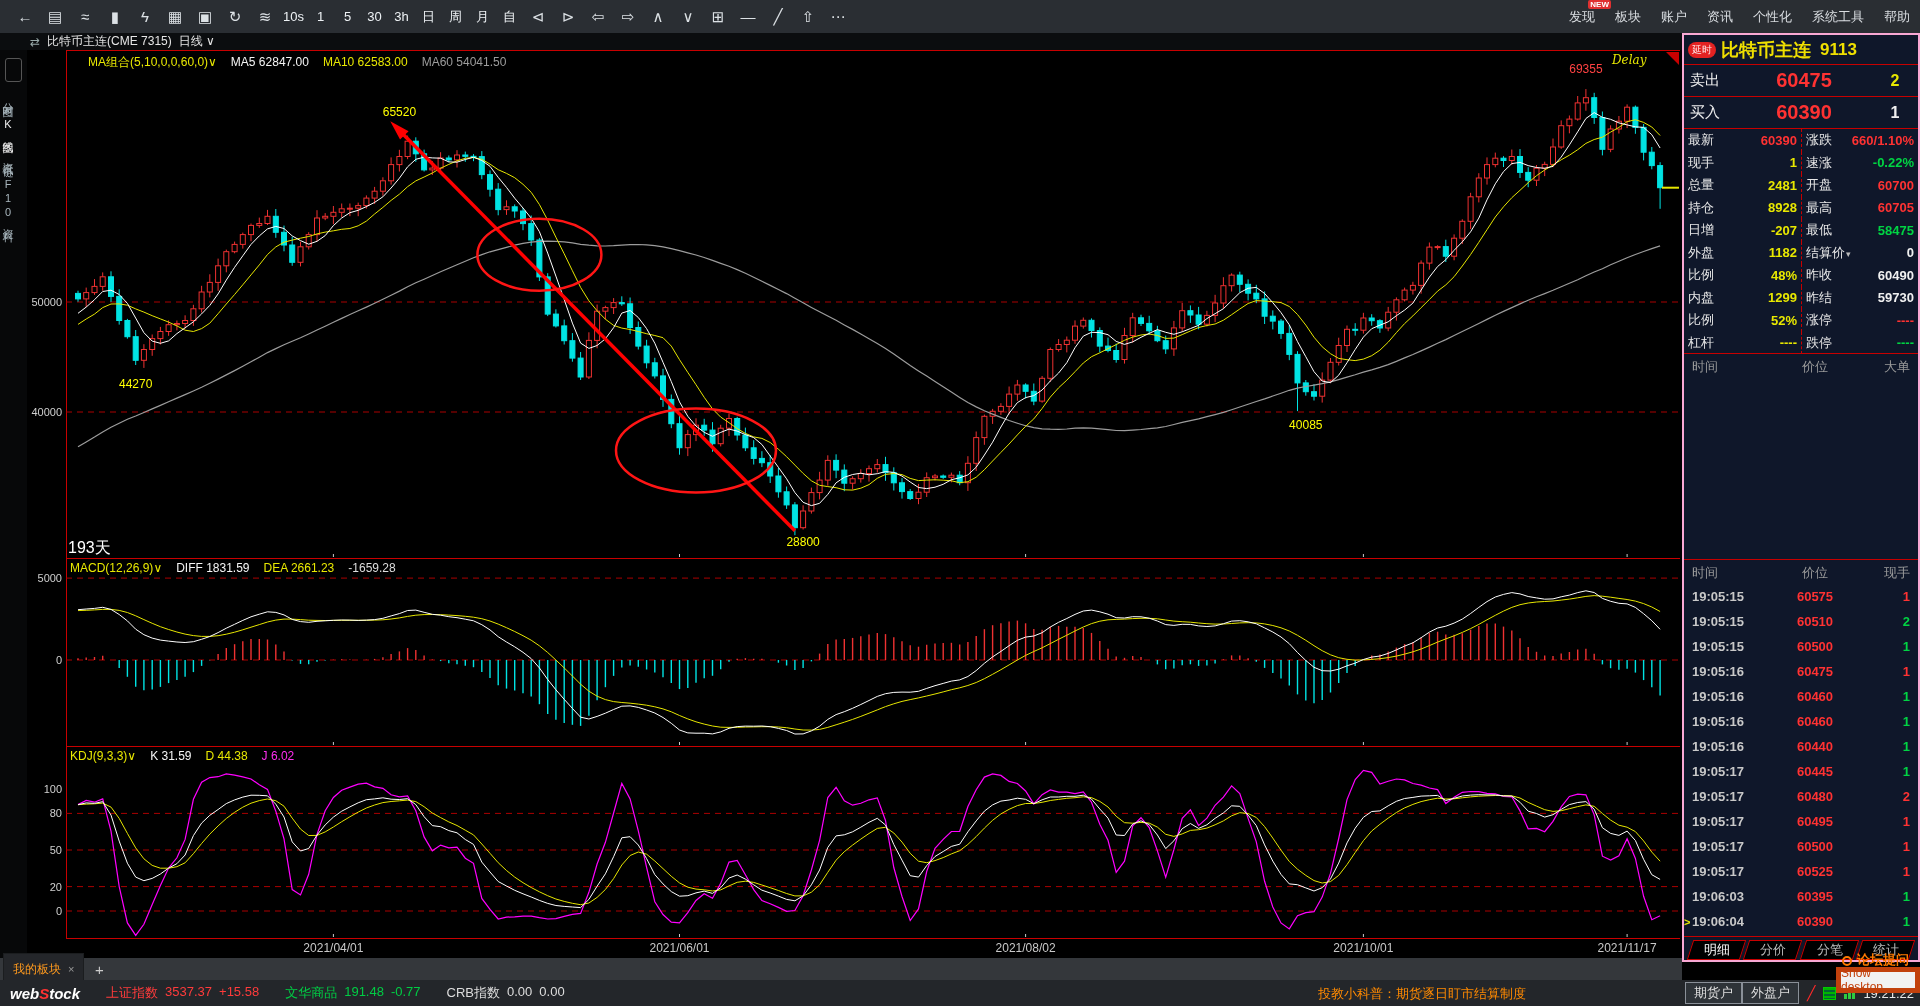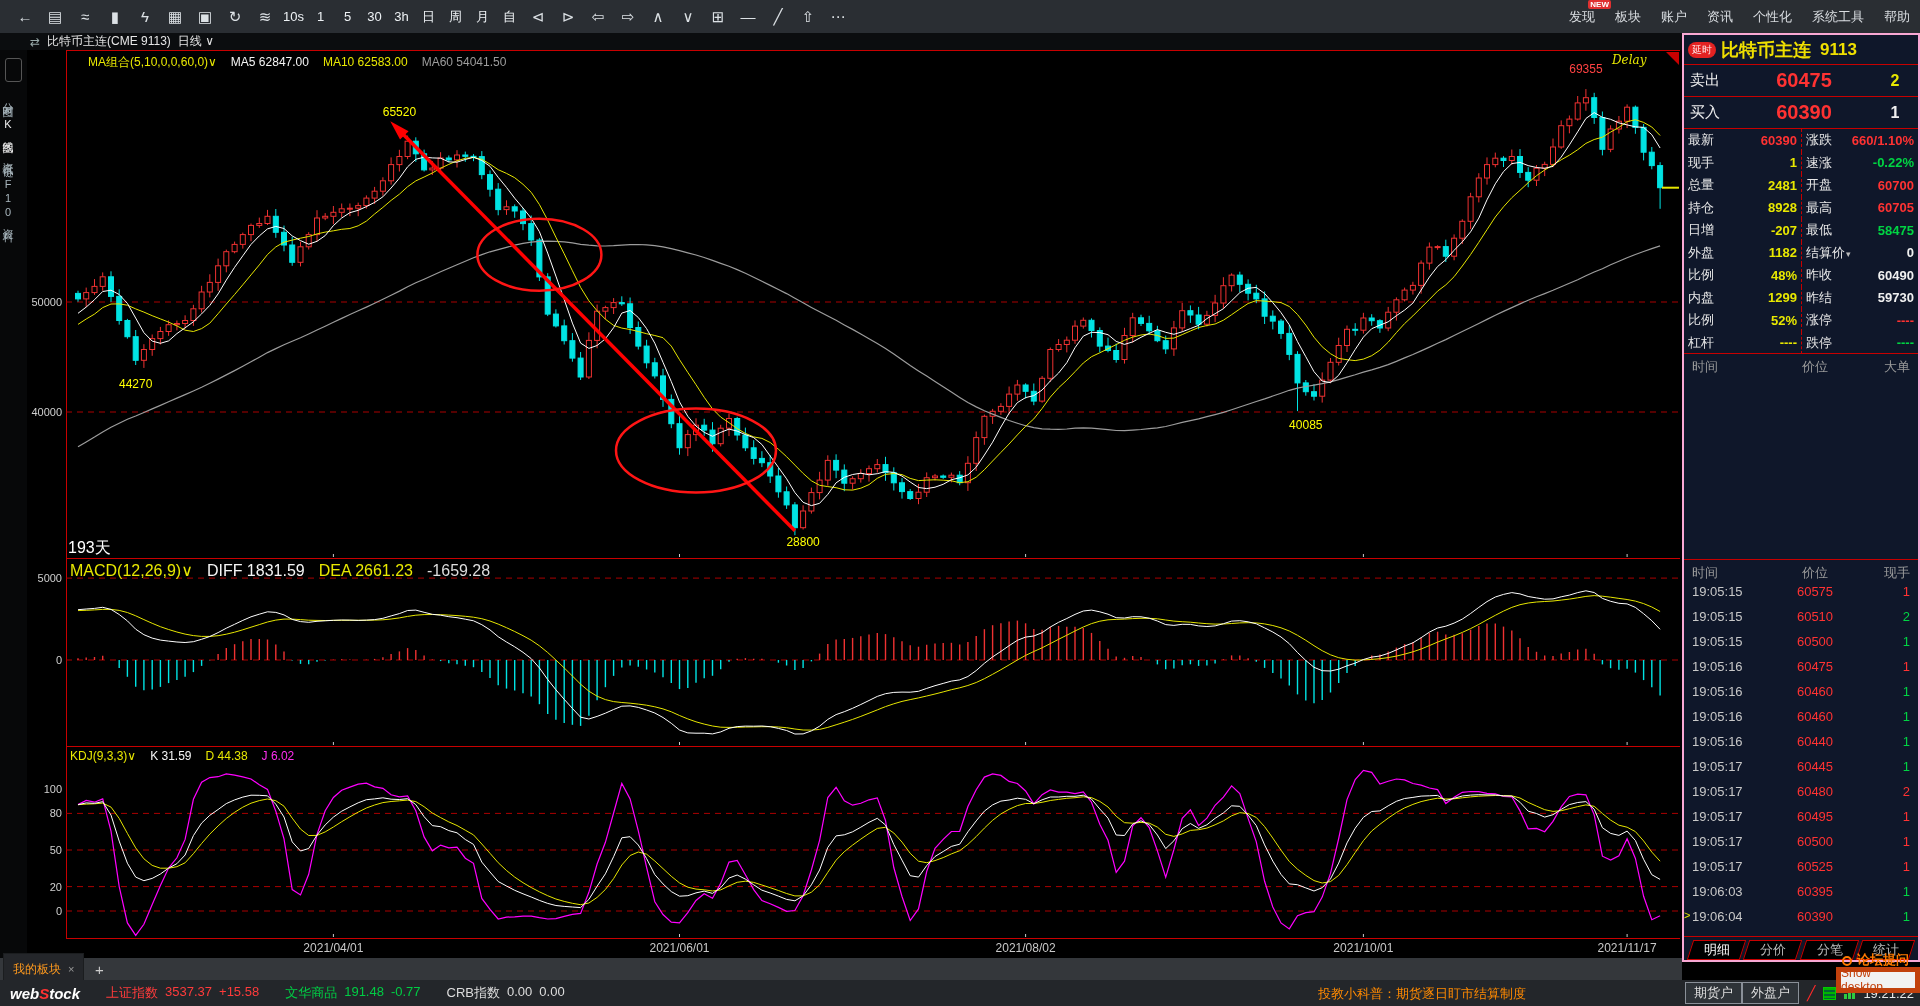--- a/index.html
+++ b/index.html
@@ -21,21 +21,21 @@
   #titlebar .link-ic{color:#9aa}
   #titlebar i{font-style:normal}
   
   #sidebar{position:absolute;left:0;top:50px;width:27px;height:908px;background:#070809}
   .sbox{width:17px;height:24px;border:1px solid #555;border-radius:3px;margin:8px auto 12px}
   .vtab{writing-mode:vertical-lr;text-orientation:upright;color:#a8b6bd;font-size:11px;
     margin:0 auto 18px;display:block;text-align:center;letter-spacing:2px;width:100%}
   .vtab.active{color:#eee}
   
   #maHdr{position:absolute;left:88px;top:54px;font-size:12px;white-space:nowrap}
-  #macdHdr{position:absolute;left:70px;top:561px;font-size:16px;white-space:nowrap}
+  #macdHdr{position:absolute;left:70px;top:561px;font-size:12px;white-space:nowrap}
   #kdjHdr{position:absolute;left:70px;top:749px;font-size:12px;white-space:nowrap}
   #rangeLbl{position:absolute;left:68px;top:538px;font-size:16px;color:#ffffff}
   #delayLbl{position:absolute;left:1612px;top:53px;font-size:12px;color:#e8e800;font-style:italic;
     font-family:"DejaVu Serif",serif}
   #cornerTri{position:absolute;left:1666px;top:52px;width:0;height:0;
     border-top:13px solid #c80000;border-left:13px solid transparent}
   .hY{color:#e8e800}.hW{color:#f5f5f5}.hG{color:#9c9c9c}.hM{color:#ff2ef0}.hD{color:#ddd}
   .hsp{margin-right:14px}
   
   #rpanel{position:absolute;left:1682px;top:33px;width:238px;height:929px;background:#0f172a;
@@ -56,21 +56,21 @@
   .qcell .ql{color:#e8e8e8;white-space:nowrap}
   .qcell .qv{flex:1;text-align:right;font-weight:bold;white-space:nowrap}
   .v-red{color:#ff3232}.v-green{color:#00d443}.v-yellow{color:#e8e800}.v-white{color:#f0f0f0}
   .qarr{color:#bbb;font-size:9px;margin-left:1px}
   #bigorder{border-top:1px solid #c80000;height:206px}
   .lsthdr{display:flex;color:#9a9a9a;font-size:13px;padding:4px 8px 2px}
   .lsthdr span:nth-child(1){width:72px}
   .lsthdr span:nth-child(2){flex:1;text-align:center}
   .lsthdr span:nth-child(3){width:44px;text-align:right}
   #trade{border-top:1px solid #c80000;height:377px;overflow:hidden}
-  .trow{display:flex;align-items:flex-start;height:25px;font-size:13px;font-weight:normal;padding:0 8px;position:relative}
+  .trow{display:flex;align-items:center;height:25px;font-size:13px;font-weight:bold;padding:0 8px;position:relative}
   .trow .tt{width:72px;color:#c8c8c8}
   .trow .tp{flex:1;text-align:center;color:#ff3232}
   .trow .tq{width:44px;text-align:right}
   .tmark{position:absolute;left:0;color:#e8e800;font-size:11px}
   #ptabs{border-top:1px solid #c80000;height:26px;display:flex;align-items:center;padding:2px 6px;gap:3px}
   .ptab{flex:1;height:20px;border:1px solid #c80000;transform:skewX(-18deg);display:flex;
     align-items:center;justify-content:center;background:#000}
   .ptab span{transform:skewX(18deg);font-size:13px;color:#b9b9b9}
   .ptab.active span{color:#fff}
   
@@ -111,21 +111,21 @@
   <div id="toolbar">
     <div id="tb-icons-left"><span class="tbi">←</span><span class="tbi">▤</span><span class="tbi">≈</span><span class="tbi">▮</span><span class="tbi">ϟ</span><span class="tbi">▦</span><span class="tbi">▣</span><span class="tbi">↻</span><span class="tbi">≋</span></div>
     <div id="tb-periods"><span class="tbp">10s</span><span class="tbp">1</span><span class="tbp">5</span><span class="tbp">30</span><span class="tbp">3h</span><span class="tbp">日</span><span class="tbp">周</span><span class="tbp">月</span><span class="tbp">自</span></div>
     <div id="tb-icons-right"><span class="tbi">⊲</span><span class="tbi">⊳</span><span class="tbi">⇦</span><span class="tbi">⇨</span><span class="tbi">∧</span><span class="tbi">∨</span><span class="tbi">⊞</span><span class="tbi">—</span><span class="tbi">╱</span><span class="tbi">⇧</span><span class="tbi">⋯</span></div>
     <div class="tb-spacer"></div>
     <div id="tb-menus"><span class="menu">发现<span class="badge-new">NEW</span></span><span class="menu">板块</span><span class="menu">账户</span><span class="menu">资讯</span><span class="menu">个性化</span><span class="menu">系统工具</span><span class="menu">帮助</span></div>
   </div>
 
   <div id="titlebar">
     <span class="link-ic">⇄</span>
-    <span class="sym">比特币主连(CME 9113)</span>
+    <span class="sym">比特币主连(CME 7315)</span>
     <span class="per"><i>日线</i> <i>∨</i></span>
   </div>
 
   <div id="sidebar">
     <div class="sbox"></div>
     <div id="sb-items">
         <span class="vtab">分时图</span>
         <span class="vtab active">K线图</span>
         <span class="vtab">资讯链</span>
         <span class="vtab">F10资料</span>

